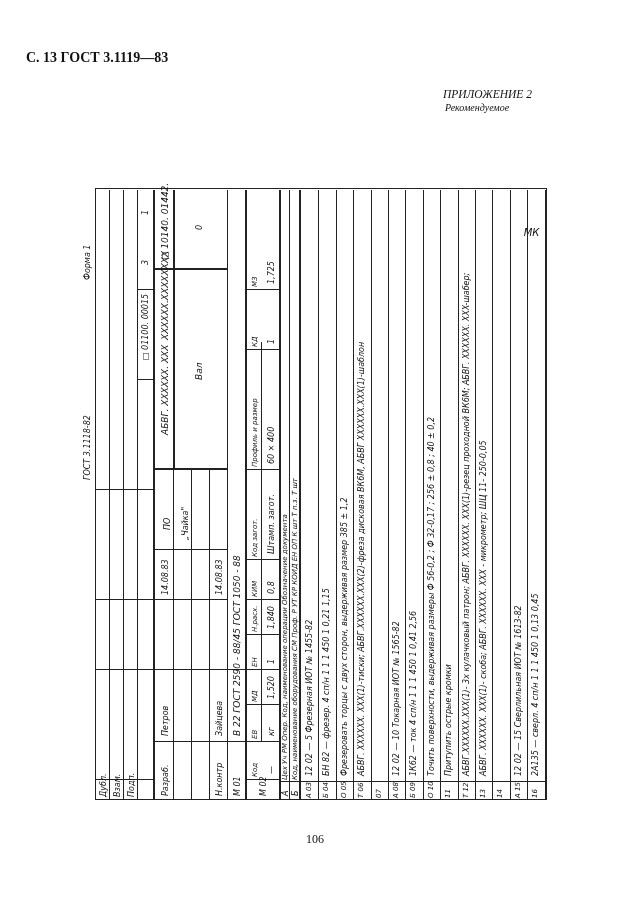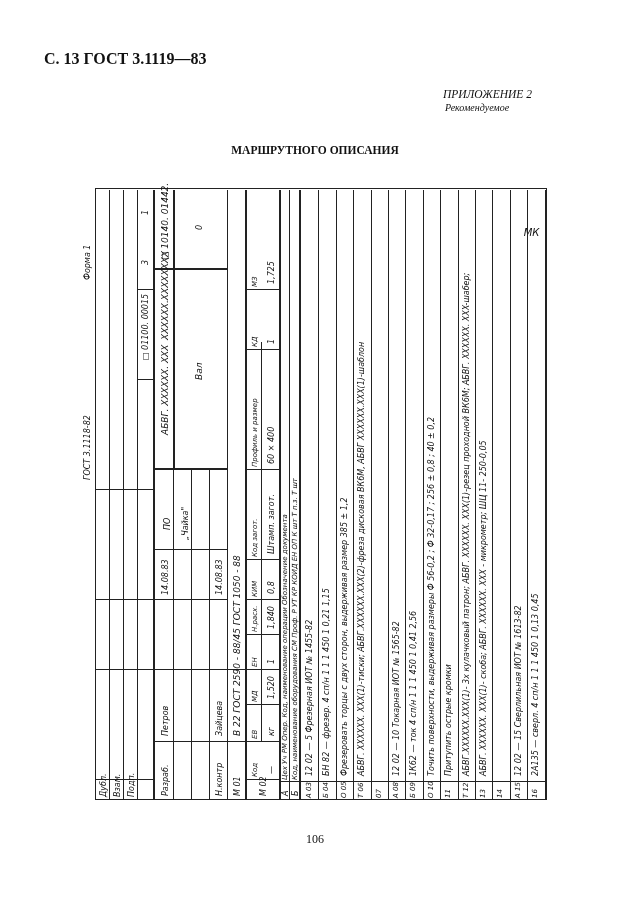--- a/index.html
+++ b/index.html
@@ -1,38 +1,37 @@
 <!DOCTYPE html>
 <html><head>
 <meta charset="utf-8">
 <style>
   html,body{margin:0;padding:0;background:#fff;}
   body{width:630px;height:914px;position:relative;overflow:hidden;font-family:"Liberation Serif",serif;color:#111;}
-  .pghead{position:absolute;left:44px;top:50px;font-weight:bold;font-size:16px;}
+  .pghead{position:absolute;left:26px;top:50px;font-weight:bold;font-size:14px;}
   .appx{position:absolute;right:98px;top:88px;text-align:left;font-style:italic;font-size:11.5px;line-height:13px;}
   .appx .sub{font-size:10px;padding-left:2px;}
   .title{position:absolute;left:0;width:630px;top:144px;text-align:center;font-weight:bold;font-size:11.5px;line-height:13px;}
   .pgnum{position:absolute;left:0;width:630px;top:832px;text-align:center;font-size:12px;}
   
   .form{position:absolute;width:612px;height:452px;left:95px;top:800px;transform-origin:0 0;transform:rotate(-90deg);
         font-family:"DejaVu Sans",sans-serif;font-style:italic;font-size:8px;color:#111;}
   .form .outer{position:absolute;left:0;top:0;width:610px;height:450px;border:1px solid #222;}
   .ln{position:absolute;background:#222;}
   .t{position:absolute;white-space:nowrap;line-height:9px;}
 </style>
 </head>
 <body>
 
 <div class="pghead">С. 13 ГОСТ 3.1119—83</div>
 <div class="appx">
   <div>ПРИЛОЖЕНИЕ 2</div>
   <div class="sub">Рекомендуемое</div>
 </div>
 <div class="title">
-  <div>МАРШРУТНОГО ОПИСАНИЯ</div>
 </div>
 
 <div class="form" id="form">
   <div class="outer"></div>
 
   <div class="t" style="left:520px;top:-12px">Форма 1</div>
   <div class="t" style="left:320px;top:-12px">ГОСТ 3.1118-82</div>
 
   <div class="ln" style="left:0;top:14px;width:610px;height:1px"></div>
   <div class="ln" style="left:0;top:28px;width:610px;height:1px"></div>

